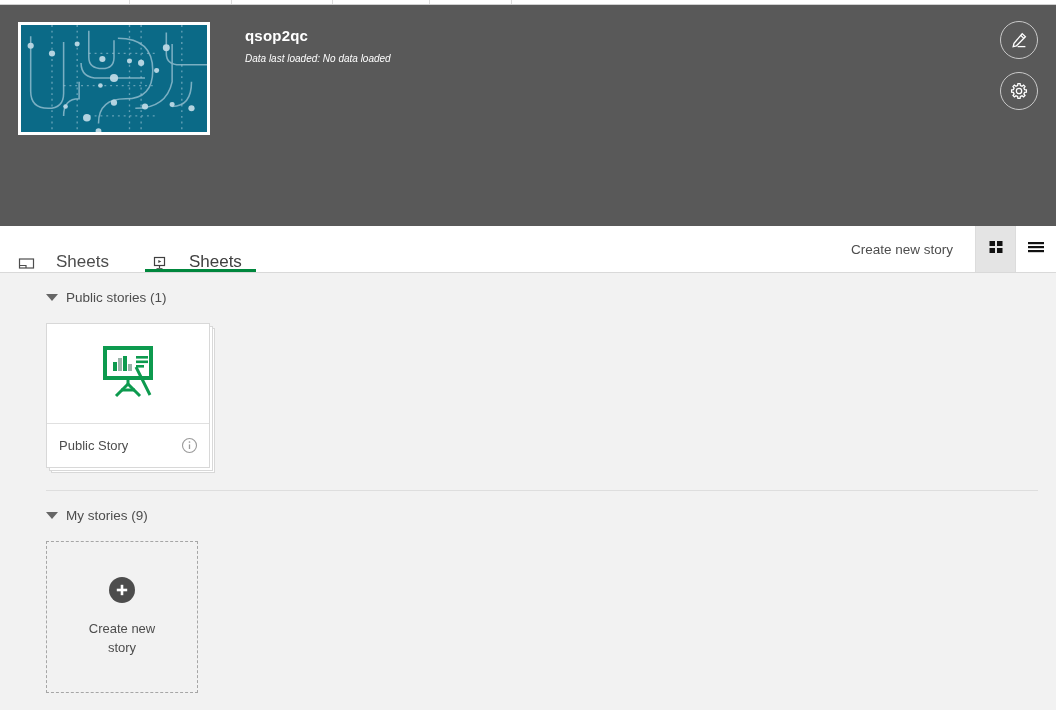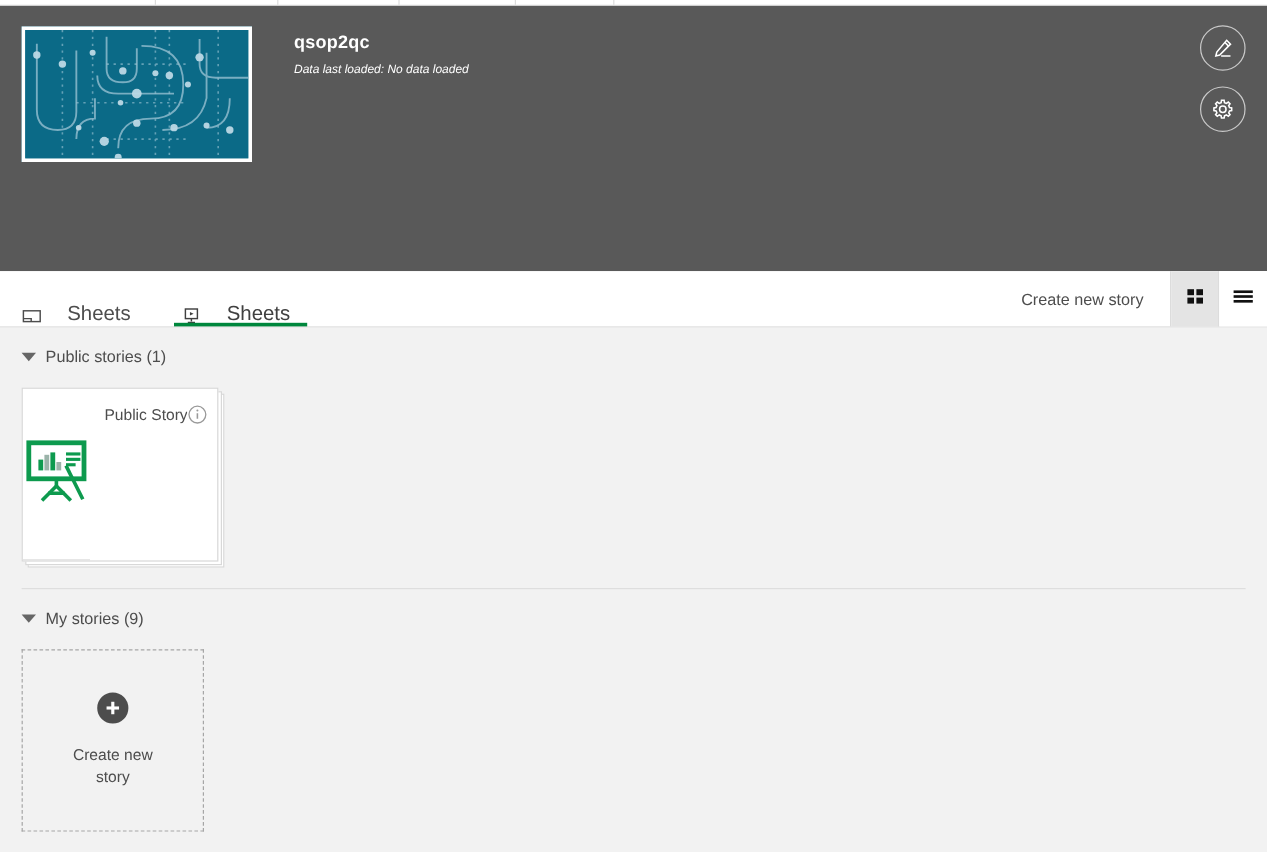--- a/index.html
+++ b/index.html
@@ -100,20 +100,21 @@
   }
   .view-btn:last-child { border-right: none; }
   .view-btn.active { background: #e4e4e4; }
 
   
   .content {
     position: absolute; top: 273px; left: 0;
     width: 1056px; height: 437px;
     background: #f2f2f2;
     overflow: hidden;
+    padding-left: 28px;
   }
   .section-head {
     display: flex; align-items: center; gap: 8px;
     padding: 17px 0 0 18px;
     font-size: 13.5px; color: #4d4d4d; cursor: pointer;
   }
   .caret {
     width: 0; height: 0;
     border-left: 6px solid transparent;
     border-right: 6px solid transparent;
@@ -131,21 +132,21 @@
     position: absolute; background: #ffffff;
     border: 1px solid #d8d8d8;
   }
   .stack-1 { left: 5px; top: 5px; width: 164px; height: 145px; }
   .stack-2 { left: 3px; top: 3px; width: 164px; height: 145px; }
   .story-card {
     position: absolute; left: 0; top: 0;
     width: 164px; height: 145px;
     background: #ffffff; border: 1px solid #d8d8d8;
     cursor: pointer;
-    display: flex; flex-direction: row;
+    display: flex; flex-direction: column;
   }
   .story-thumb {
     flex: 1; display: flex; align-items: center; justify-content: center;
     border-bottom: 1px solid #e0e0e0;
   }
   .story-foot {
     height: 43px; display: flex; align-items: center;
     padding: 0 11px 0 12px;
   }
   .story-name {

